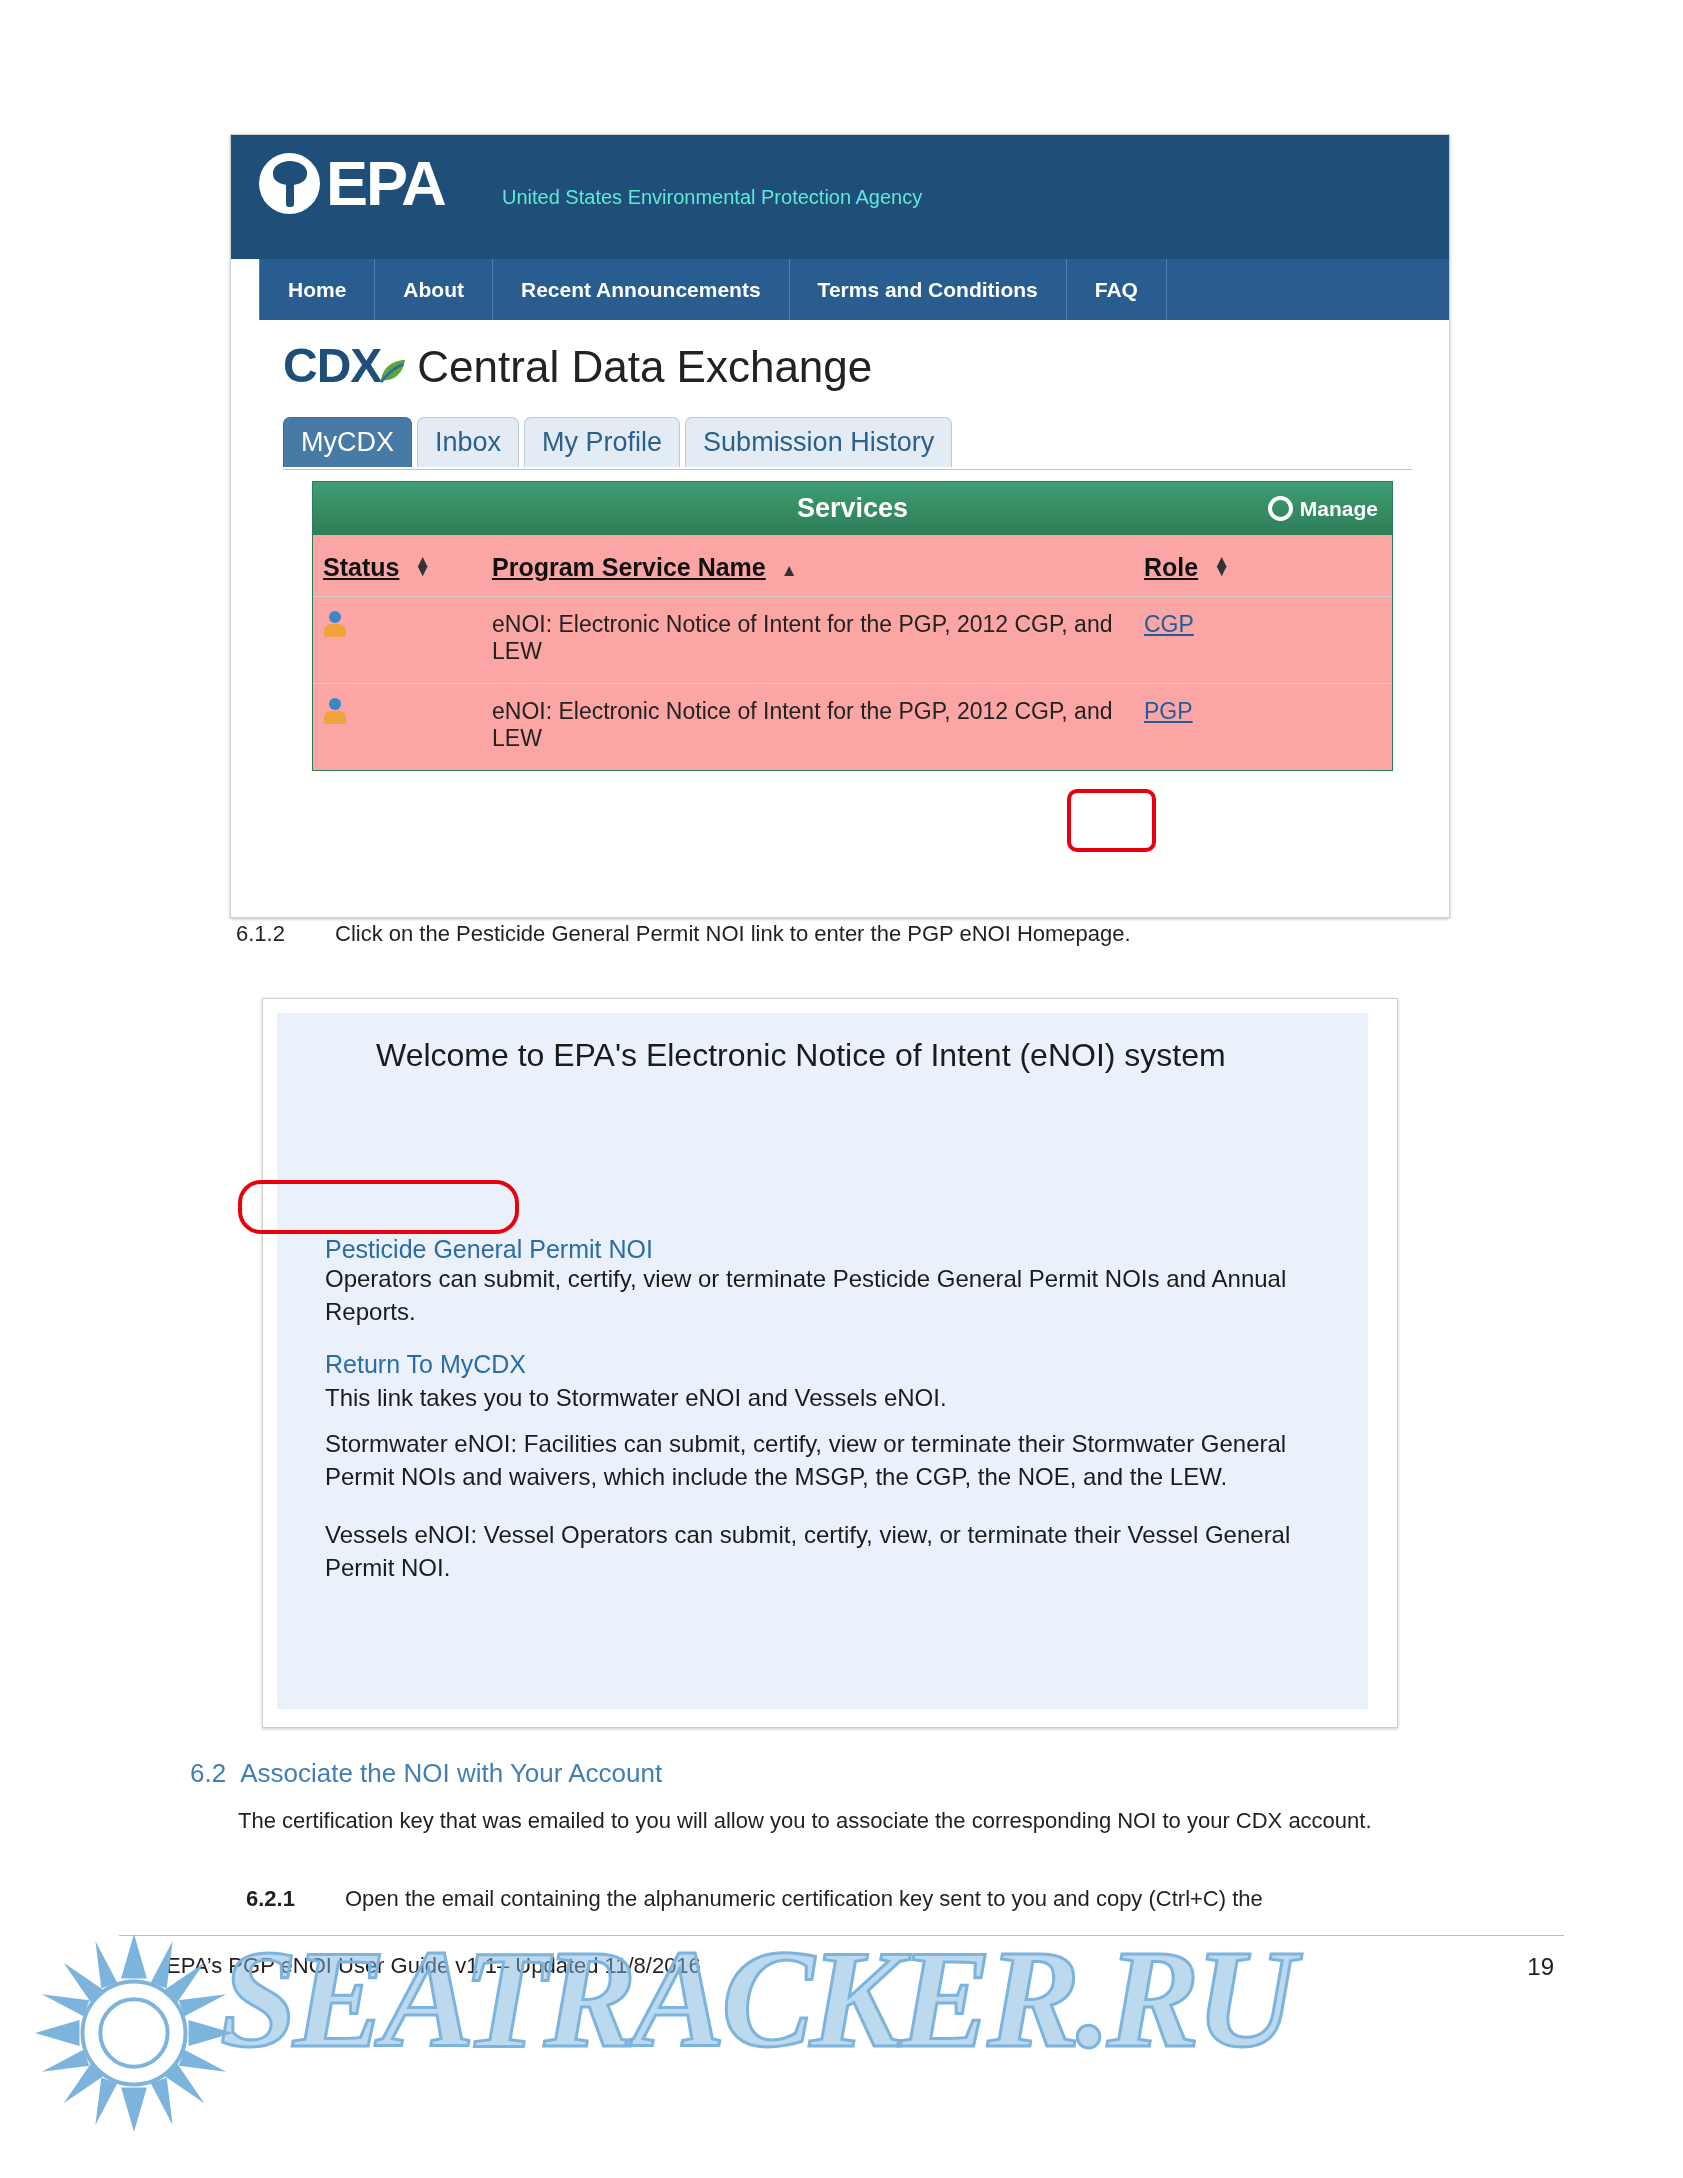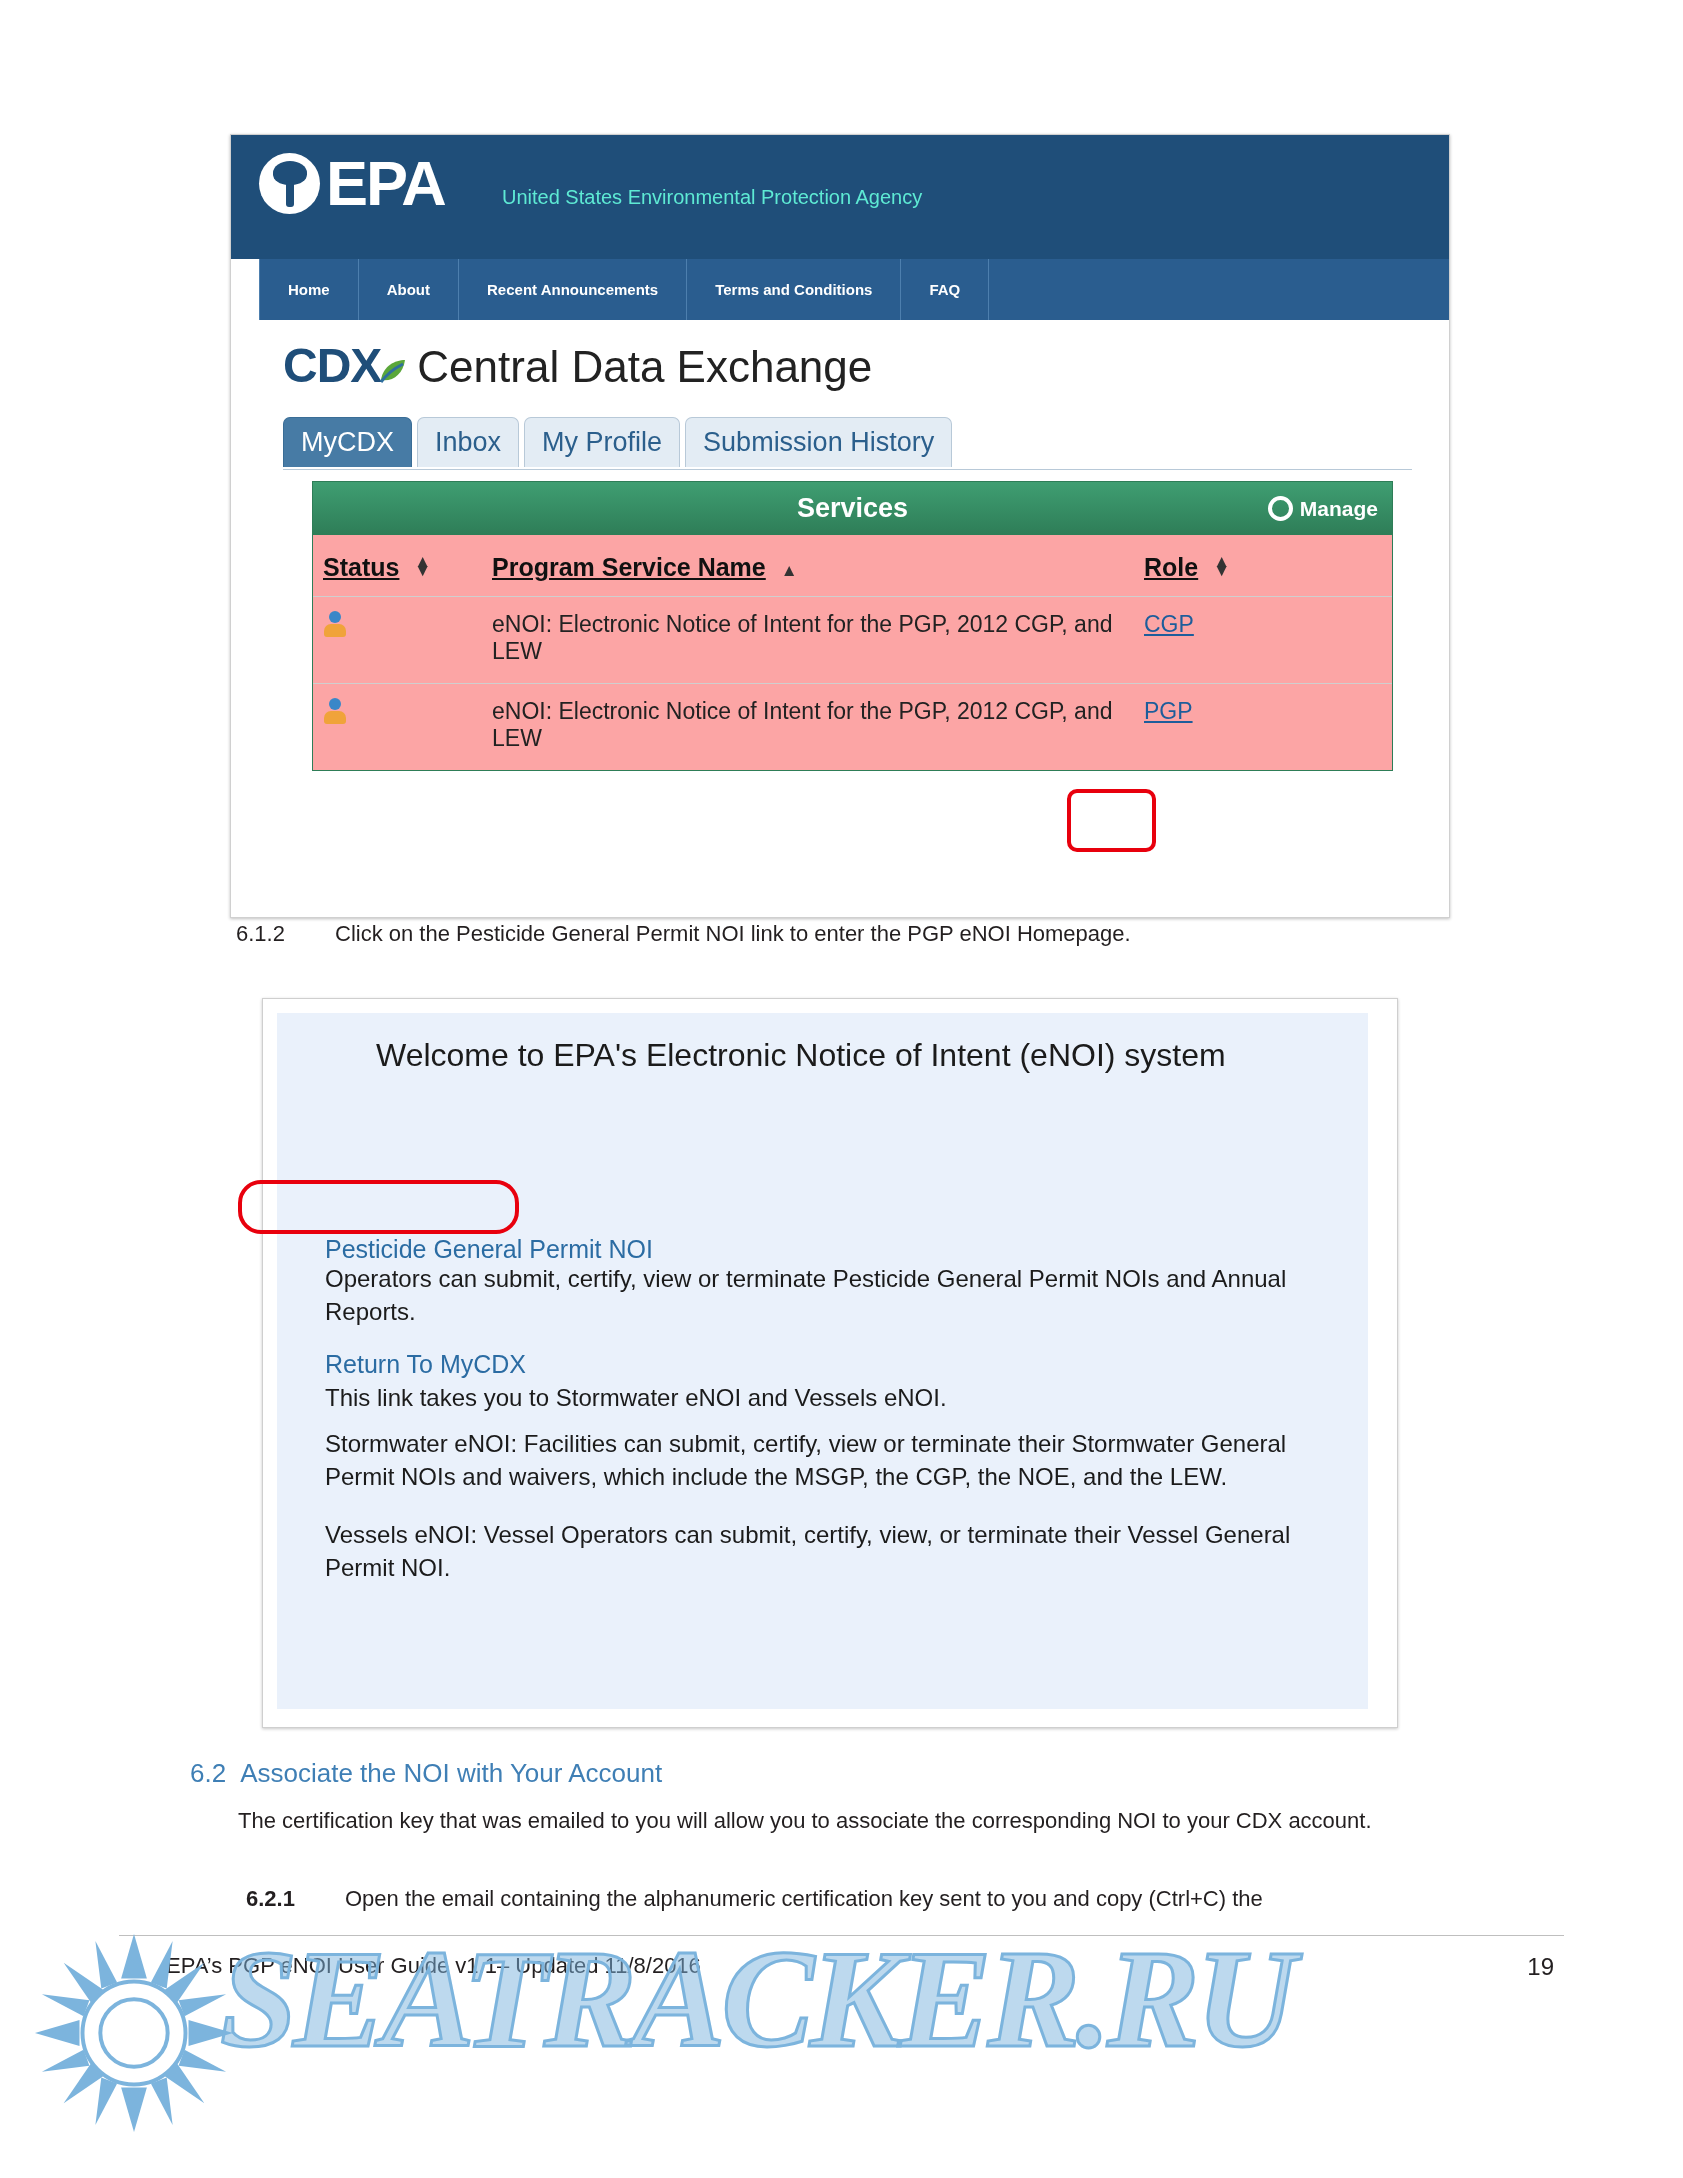--- a/index.html
+++ b/index.html
@@ -83,21 +83,21 @@
     width: 1190px; height: 61px;
     background: #2a5d8f;
     display: flex;
     align-items: stretch;
   }
   .navitem {
     display: flex;
     align-items: center;
     padding: 0 28px;
     color: #ffffff;
-    font-size: 15px;
+    font-size: 21px;
     font-weight: bold;
     border-right: 1px solid #4d7fae;
     white-space: nowrap;
   }
   .navitem:first-child { border-left: 1px solid #4d7fae; }
 
   .shot1-body {
     position: absolute;
     left: 28px; top: 185px;
     width: 1190px; height: 599px;

